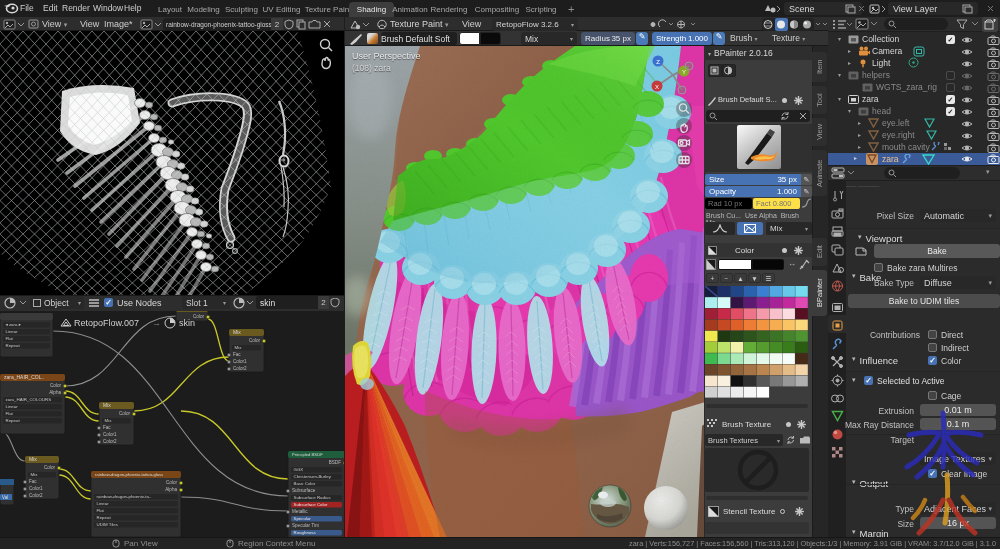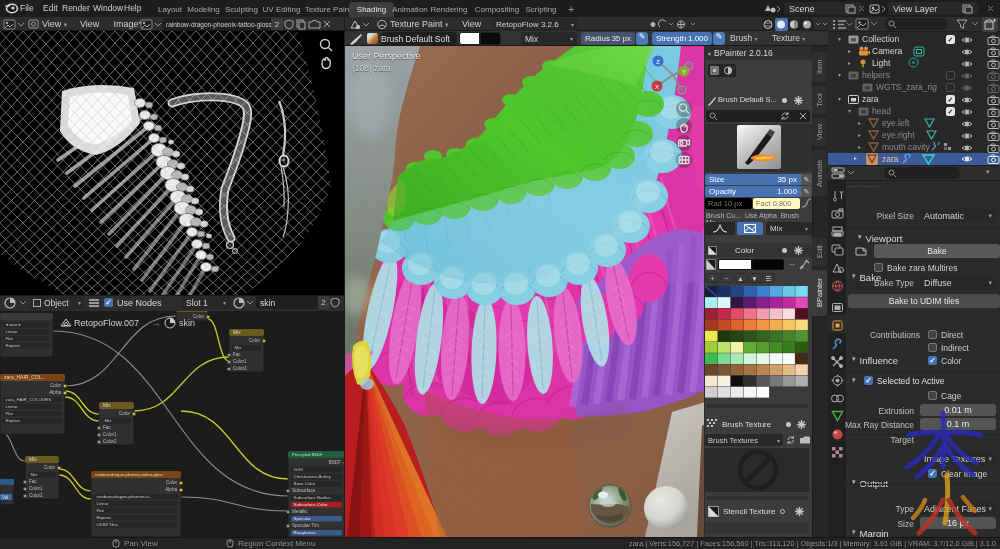--- a/index.html
+++ b/index.html
@@ -68,21 +68,21 @@
     <circle cx="4" cy="4" r="1.2" fill="#aaa"></circle>
     <path d="M2,9 l3,-3 l2,2 l3,-3" stroke="#aaa" fill="none"></path>
     <path d="M15,4 l3,3 l3,-3" stroke="#999" fill="none"></path>
   </svg>
 <svg class="abs" style="left:28px;top:19px" width="12" height="11" viewBox="0 0 12 11">
     <rect x="1" y="1" width="9" height="8" rx="1" fill="none" stroke="#999"></rect>
     <circle cx="5.5" cy="5" r="2" fill="none" stroke="#999"></circle>
   </svg>
 <div class="abs" style="left:42px;top:19px;width:34px;height:11px;font-size:9px;color:#cfcfcf;">View <span style="font-size:7px;color:#999">▾</span></div>
 <div class="abs" style="left:80px;top:19px;width:28px;height:11px;font-size:9px;color:#cfcfcf;">View</div>
-<div class="abs" style="left:104px;top:19px;width:38px;height:11px;font-size:9px;color:#cfcfcf;text-align:right;">Image*</div>
+<div class="abs" style="left:104px;top:19px;width:38px;height:11px;font-size:9px;color:#cfcfcf;">Image*</div>
 <svg class="abs" style="left:140px;top:19px" width="22" height="11" viewBox="0 0 22 11">
     <rect x="1" y="1" width="11" height="9" rx="1" fill="#1f1f1f" stroke="#888"></rect>
     <circle cx="4" cy="4" r="1.2" fill="#aaa"></circle>
     <path d="M2,9 l3,-3 l2,2 l3,-3" stroke="#aaa" fill="none"></path>
     <path d="M15,4 l3,3 l3,-3" stroke="#999" fill="none"></path>
   </svg>
 <div class="abs" style="left:163px;top:18px;width:108px;height:12px;background:#1f1f1f;border-radius:3px 0 0 3px;color:#d0d0d0;font-size:6.5px;display:flex;align-items:center;padding-left:3px;white-space:nowrap;overflow:hidden;">rainbow-dragon-phoenix-tattoo-gloss</div>
 <div class="abs" style="left:271px;top:18px;width:12px;height:12px;background:#3a3a3a;color:#ccc;font-size:8px;display:flex;align-items:center;justify-content:center;">2</div>
 <svg class="abs" style="left:284px;top:19px" width="48" height="11" viewBox="0 0 48 11">
     <path d="M5,1 L9,2.5 L9,6 Q9,9 5,10 Q1,9 1,6 L1,2.5 Z" fill="none" stroke="#aaa"></path>
@@ -977,21 +977,21 @@
     <path d="M8,38 L14,30 L30,8 L35,12 L19,33 L11,40 Z" fill="#1a1a1a"></path>
     <path d="M30,8 L35,12 L38,7 L33,4 Z" fill="#444"></path>
     <path d="M14,32 Q22,28 30,30 Q38,32 40,26 Q40,36 30,36 Q20,37 14,34 Z" fill="#f08a28"></path>
     <path d="M18,33 Q26,30 33,32 Q37,32 38,29 Q37,35 29,34 Q22,35 18,34 Z" fill="#f8c050"></path>
   </svg>
 <div class="abs" style="left:705px;top:174px;width:96px;height:11px;background:#4772b3;border-radius:2px 0 0 2px;color:#fff;font-size:8px;display:flex;align-items:center;padding:0 4px;">Size<span style="margin-left:auto">35 px</span></div>
 <div class="abs" style="left:801px;top:174px;width:11px;height:11px;background:#545454;border-radius:0 2px 2px 0;color:#ddd;font-size:7px;text-align:center;line-height:11px;">✎</div>
 <div class="abs" style="left:705px;top:186px;width:96px;height:11px;background:#4772b3;border-radius:2px 0 0 2px;color:#fff;font-size:8px;display:flex;align-items:center;padding:0 4px;">Opacity<span style="margin-left:auto">1.000</span></div>
 <div class="abs" style="left:801px;top:186px;width:11px;height:11px;background:#545454;border-radius:0 2px 2px 0;color:#ddd;font-size:7px;text-align:center;line-height:11px;">✎</div>
 <div class="abs" style="left:705px;top:198px;width:47px;height:11px;background:#000000;border-radius:2px;color:#777;font-size:7.5px;display:flex;align-items:center;padding:0 3px;">Rad  10 px</div>
-<div class="abs" style="left:753px;top:198px;width:47px;height:11px;background:#fef9c3;border-radius:2px;color:#777;font-size:7.5px;display:flex;align-items:center;padding:0 3px;">Fact 0.800</div>
+<div class="abs" style="left:753px;top:198px;width:47px;height:11px;background:#fde047;border-radius:2px;color:#777;font-size:7.5px;display:flex;align-items:center;padding:0 3px;">Fact 0.800</div>
 <svg class="abs" style="left:801px;top:198px" width="11" height="11" viewBox="0 0 11 11">
     <path d="M1,9 Q5,9 6,5 Q7,1 10,1" stroke="#999" fill="none" stroke-width="1.2"></path>
   </svg>
 <div class="abs" style="left:706px;top:212px;width:100px;height:9px;font-size:7px;color:#b8b8b8;">Brush Cu...&nbsp;&nbsp;Use Alpha&nbsp;&nbsp;Brush Mo...</div>
 <div class="abs" style="left:705px;top:222px;width:30px;height:13px;background:#282828;border-radius:2px;"></div>
 <svg class="abs" style="left:712px;top:224px" width="16" height="9" viewBox="0 0 16 9">
     <path d="M1,8 Q6,8 8,1 Q10,8 15,8" stroke="#ccc" fill="none" stroke-width="1.1"></path>
   </svg>
 <div class="abs" style="left:737px;top:222px;width:26px;height:13px;background:#4772b3;border-radius:2px;"></div>
 <svg class="abs" style="left:744px;top:224px" width="12" height="9" viewBox="0 0 12 9">

